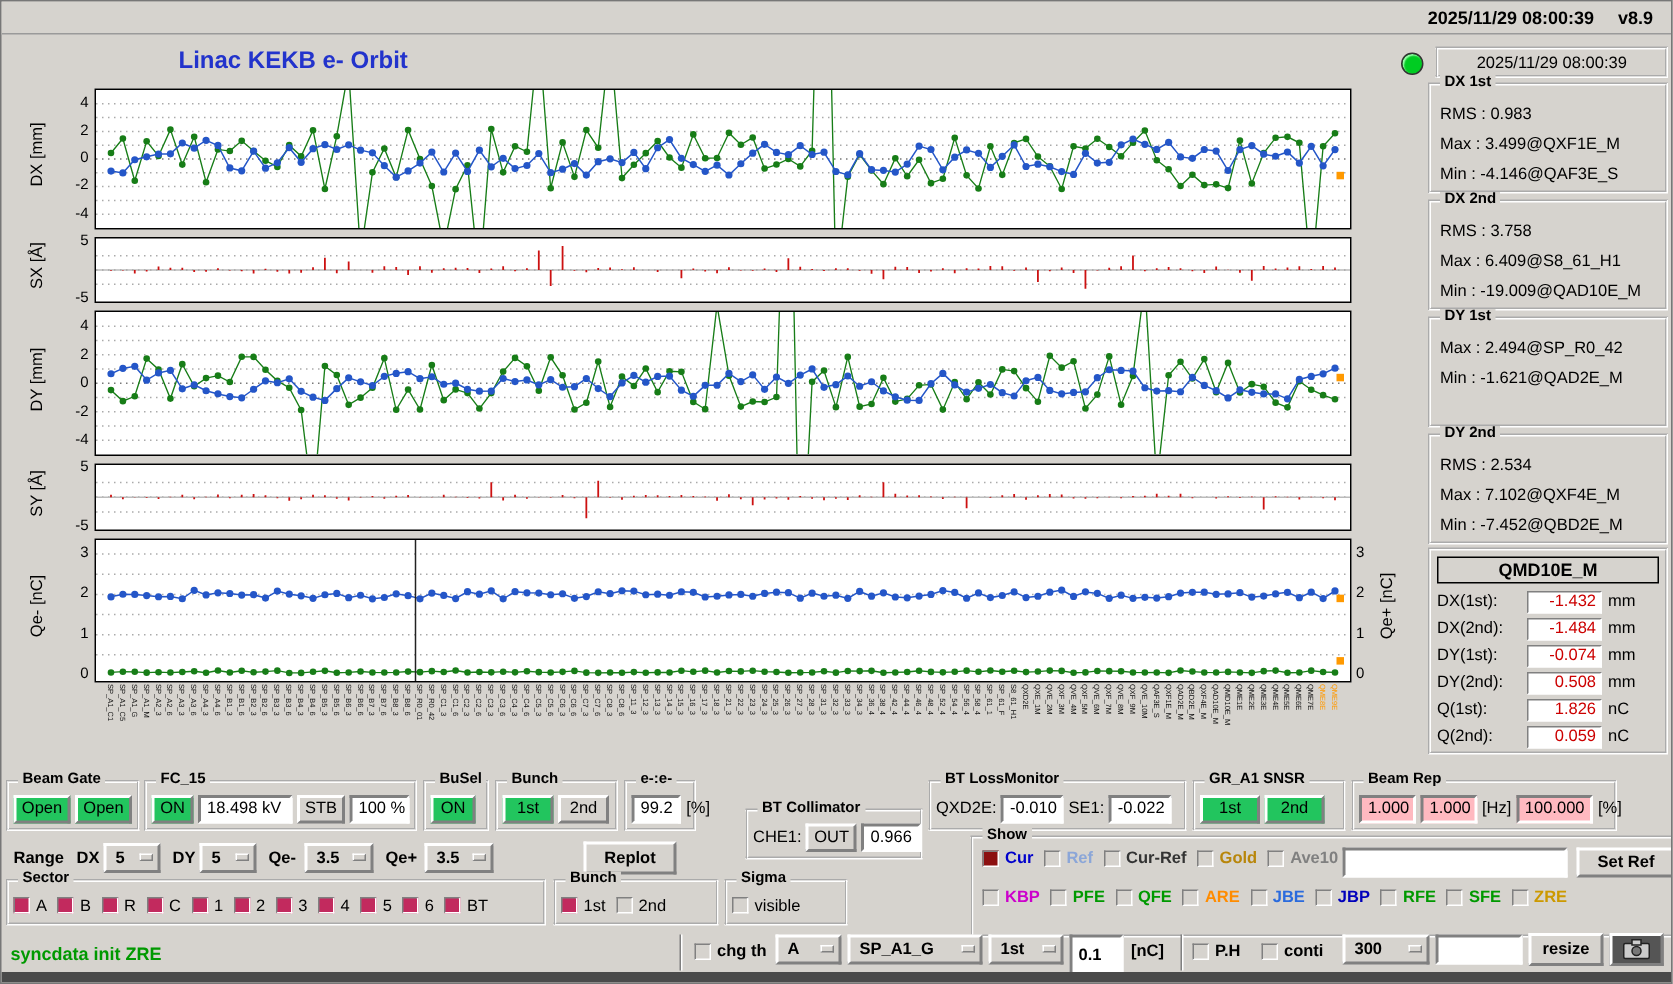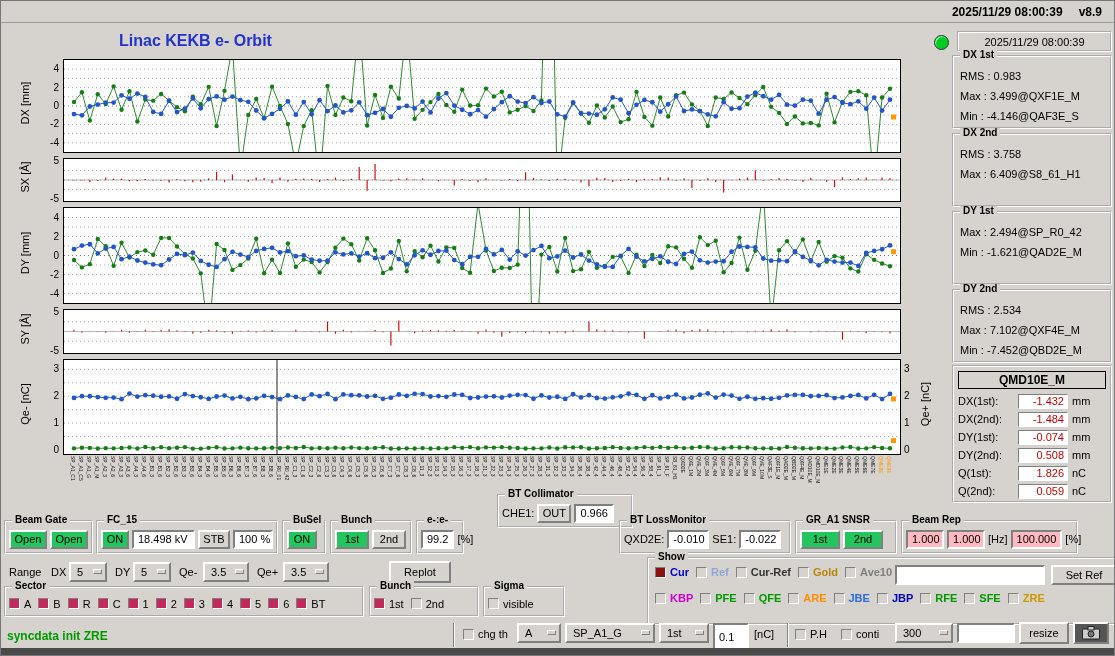--- a/index.html
+++ b/index.html
@@ -55,21 +55,21 @@
         font-size:11px; white-space:nowrap; }
   .dd .mk { position:absolute; right:3px; top:50%; margin-top:-3px; width:9px; height:5px; background:#d6d3ce;
             border-top:1px solid #fff; border-left:1px solid #fff; border-bottom:1px solid #808080; border-right:1px solid #808080; }
   .chk { display:inline-flex; align-items:center; gap:4px; margin-right:7px; font-size:11px; white-space:nowrap; }
   .chkbox { width:11px; height:11px; background:#d6d3ce; flex:none;
             border-top:1px solid #808080; border-left:1px solid #808080; border-bottom:1px solid #fff; border-right:1px solid #fff; }
   .chkrow { position:absolute; display:flex; align-items:center; }
   .entry { background:#fff; height:20px; font-family:inherit; font-size:11px; padding:0 3px;
            border-top:2px solid #808080; border-left:2px solid #808080; border-bottom:2px solid #fff; border-right:2px solid #fff; outline:none; }
   .vsep { position:absolute; width:2px; height:24px; border-left:1px solid #808080; border-right:1px solid #fff; }
-  .abs { position:absolute; }
+  .abs { position:absolute;font-weight:bold; }
   .statusmsg { position:absolute; color:#009900; font-weight:bold; font-size:12px; }
   .cam-btn { background:#555; }
   .bottomstrip { position:absolute; left:0; right:0; bottom:0; height:7px; background:#4a4a4a; }
 </style>
 </head>
 <body>
 
 <div id="win">
 
   <div class="topbar">
@@ -192,20 +192,21 @@
   <div class="sgrp" style="top:54px">
     <span class="gt">DX 1st</span>
     <div class="sline">RMS : 0.983</div>
     <div class="sline">Max : 3.499@QXF1E_M</div>
     <div class="sline">Min : -4.146@QAF3E_S</div>
   </div>
   <div class="sgrp" style="top:132px">
     <span class="gt">DX 2nd</span>
     <div class="sline">RMS : 3.758</div>
     <div class="sline">Max : 6.409@S8_61_H1</div>
+    <div class="sline">Min : -19.009@QAD10E_M</div>
   </div>
   <div class="sgrp" style="top:210px">
     <span class="gt">DY 1st</span>
     <div class="sline">Max : 2.494@SP_R0_42</div>
     <div class="sline">Min : -1.621@QAD2E_M</div>
   </div>
   <div class="sgrp" style="top:288px">
     <span class="gt">DY 2nd</span>
     <div class="sline">RMS : 2.534</div>
     <div class="sline">Max : 7.102@QXF4E_M</div>
@@ -270,21 +271,21 @@
     <button class="btn green" style="width:34px">1st</button>
     <button class="btn" style="width:34px">2nd</button>
   </div>
 
   <div class="grp" style="left:415px; top:519px; width:48px">
     <span class="gt">e-:e-</span>
     <span class="field" style="width:36px">99.2</span>
     <span class="lbl">[%]</span>
   </div>
 
-  <div class="grp" style="left:496px; top:493px; width:136px">
+  <div class="grp" style="left:496px; top:538px; width:118px">
     <span class="gt">BT Collimator</span>
     <span class="lbl">CHE1:</span>
     <button class="btn" style="width:34px">OUT</button>
     <span class="field" style="width:40px">0.966</span>
   </div>
 
   <div class="grp" style="left:618px; top:519px; width:172px">
     <span class="gt">BT LossMonitor</span>
     <span class="lbl">QXD2E:</span>
     <span class="field" style="width:42px">-0.010</span>

